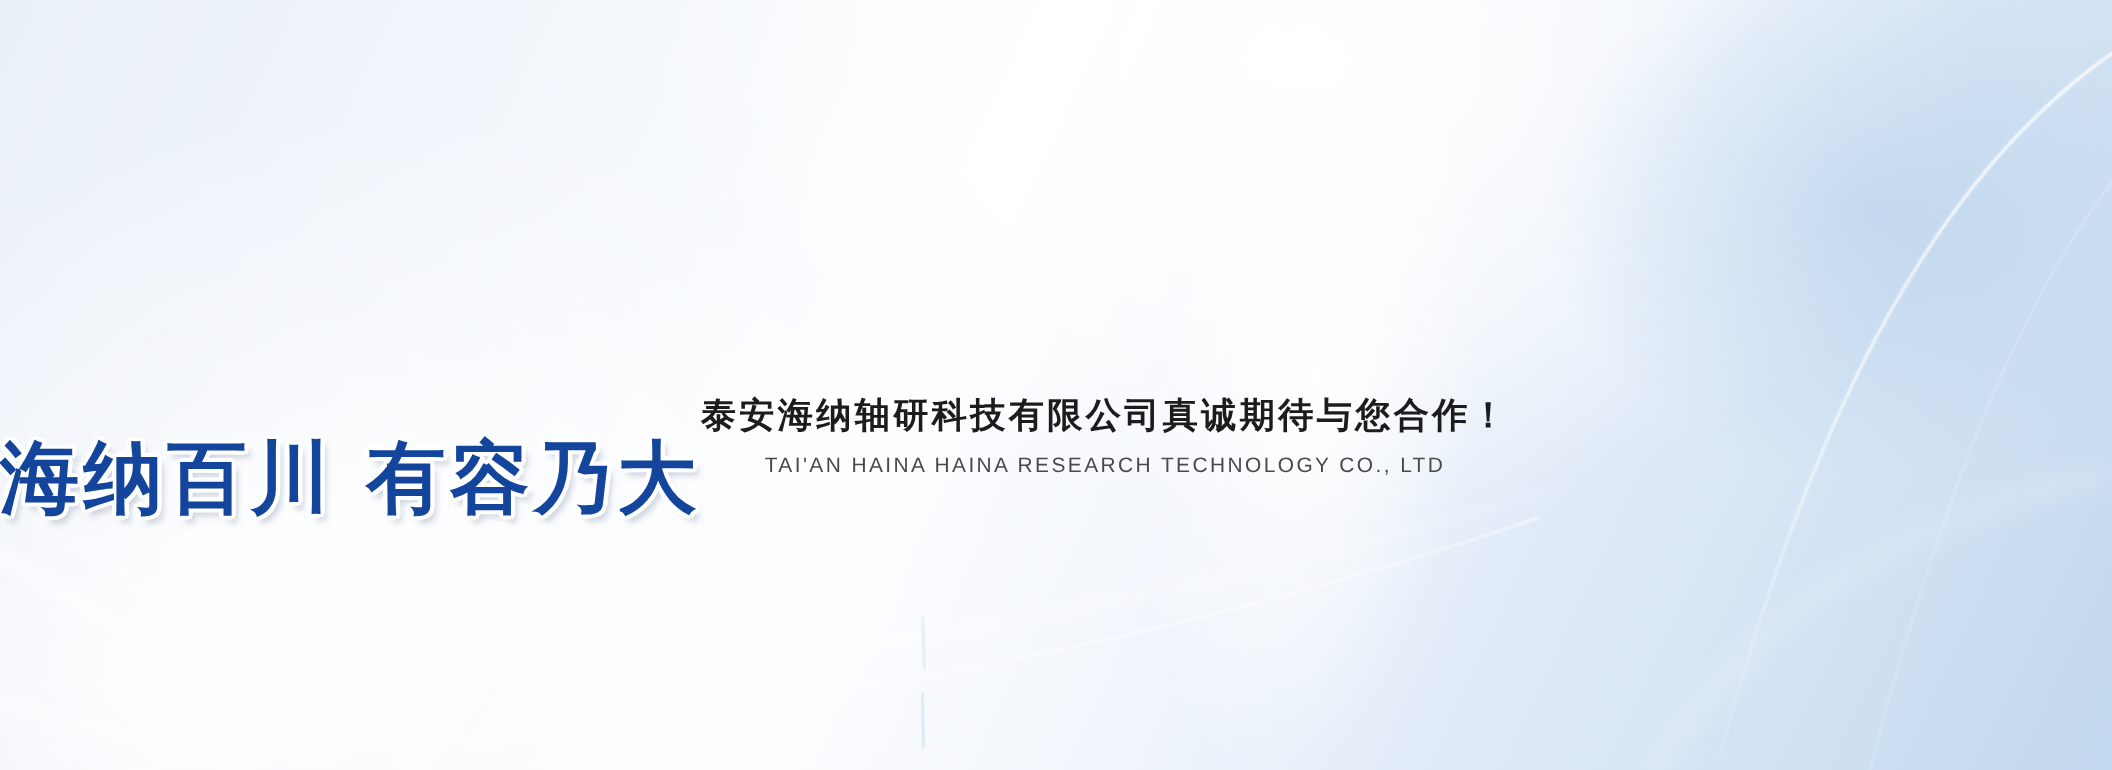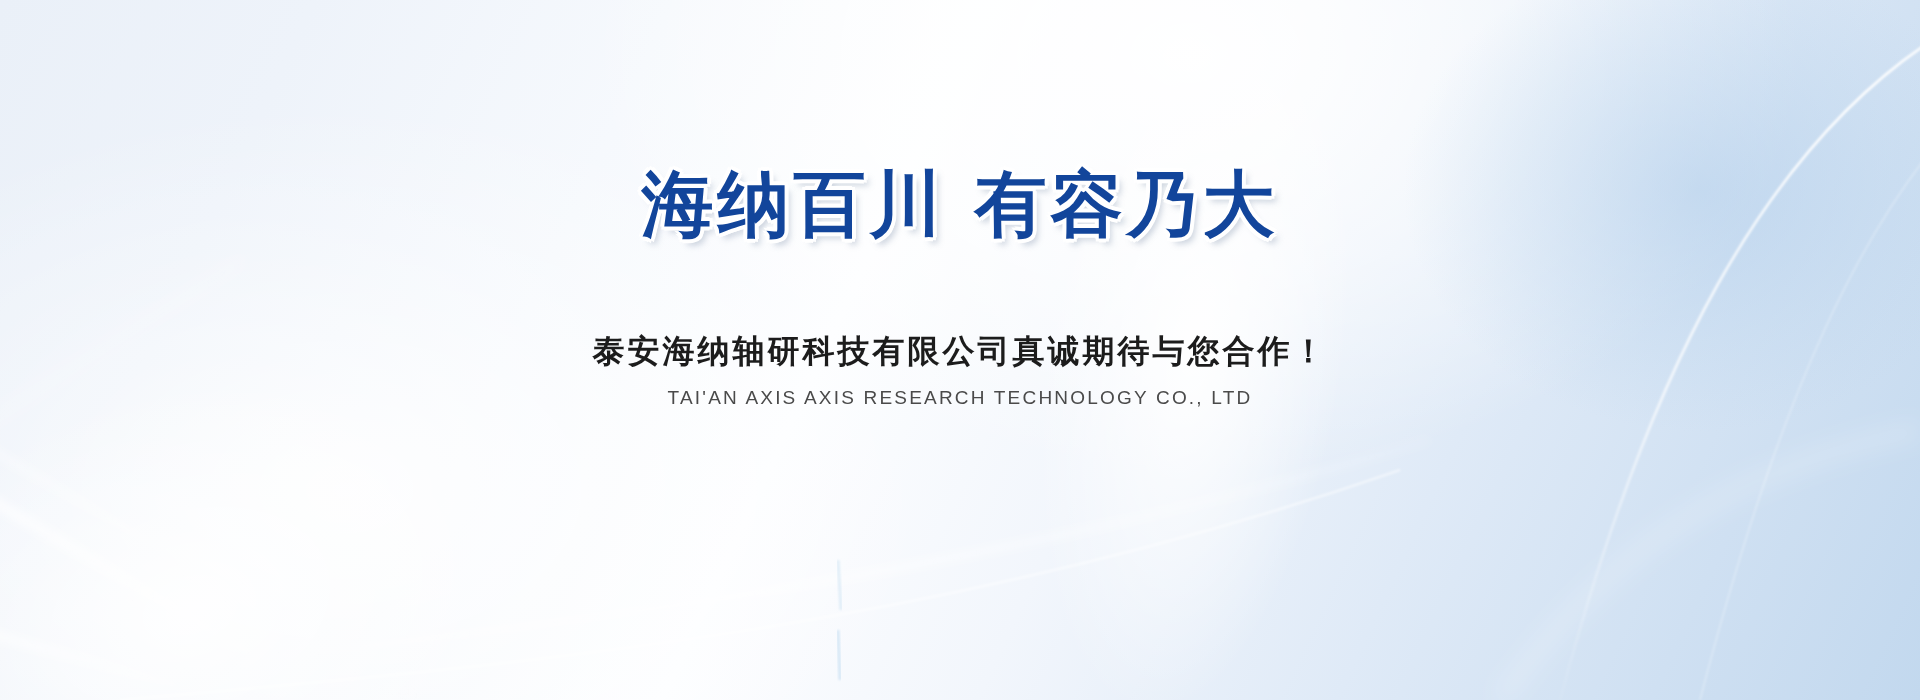--- a/index.html
+++ b/index.html
@@ -92,21 +92,20 @@
   }
 
   
   .content {
     position: absolute;
     left: 0;
     top: 0;
     width: 1920px;
     height: 700px;
     display: flex;
-    flex-direction: column;
     align-items: center;
     z-index: 5;
   }
 
   .headline {
     margin-top: 168px;
     font-family: "DejaVu Sans", "Liberation Sans", sans-serif;
     font-size: 72px;
     font-weight: bold;
     letter-spacing: 4px;
@@ -222,17 +221,17 @@
       <path d="M 1500 700 C 1600 560, 1720 470, 1920 430" fill="none" stroke="#ffffff" stroke-opacity="0.35" stroke-width="10" filter="url(#hugeBlur)"></path>
     </svg>
   </div>
 
   <div class="content">
 
     <div class="headline">海纳百川 有容乃大</div>
 
     <div class="sub-wrap">
       <div class="subtitle-cn">泰安海纳轴研科技有限公司真诚期待与您合作！</div>
-      <div class="subtitle-en">TAI'AN AXIS AXIS RESEARCH TECHNOLOGY CO., LTD</div>
+      <div class="subtitle-en">TAI'AN HAINA HAINA RESEARCH TECHNOLOGY CO., LTD</div>
     </div>
 
   </div>
 </div>
 
 </body></html>

